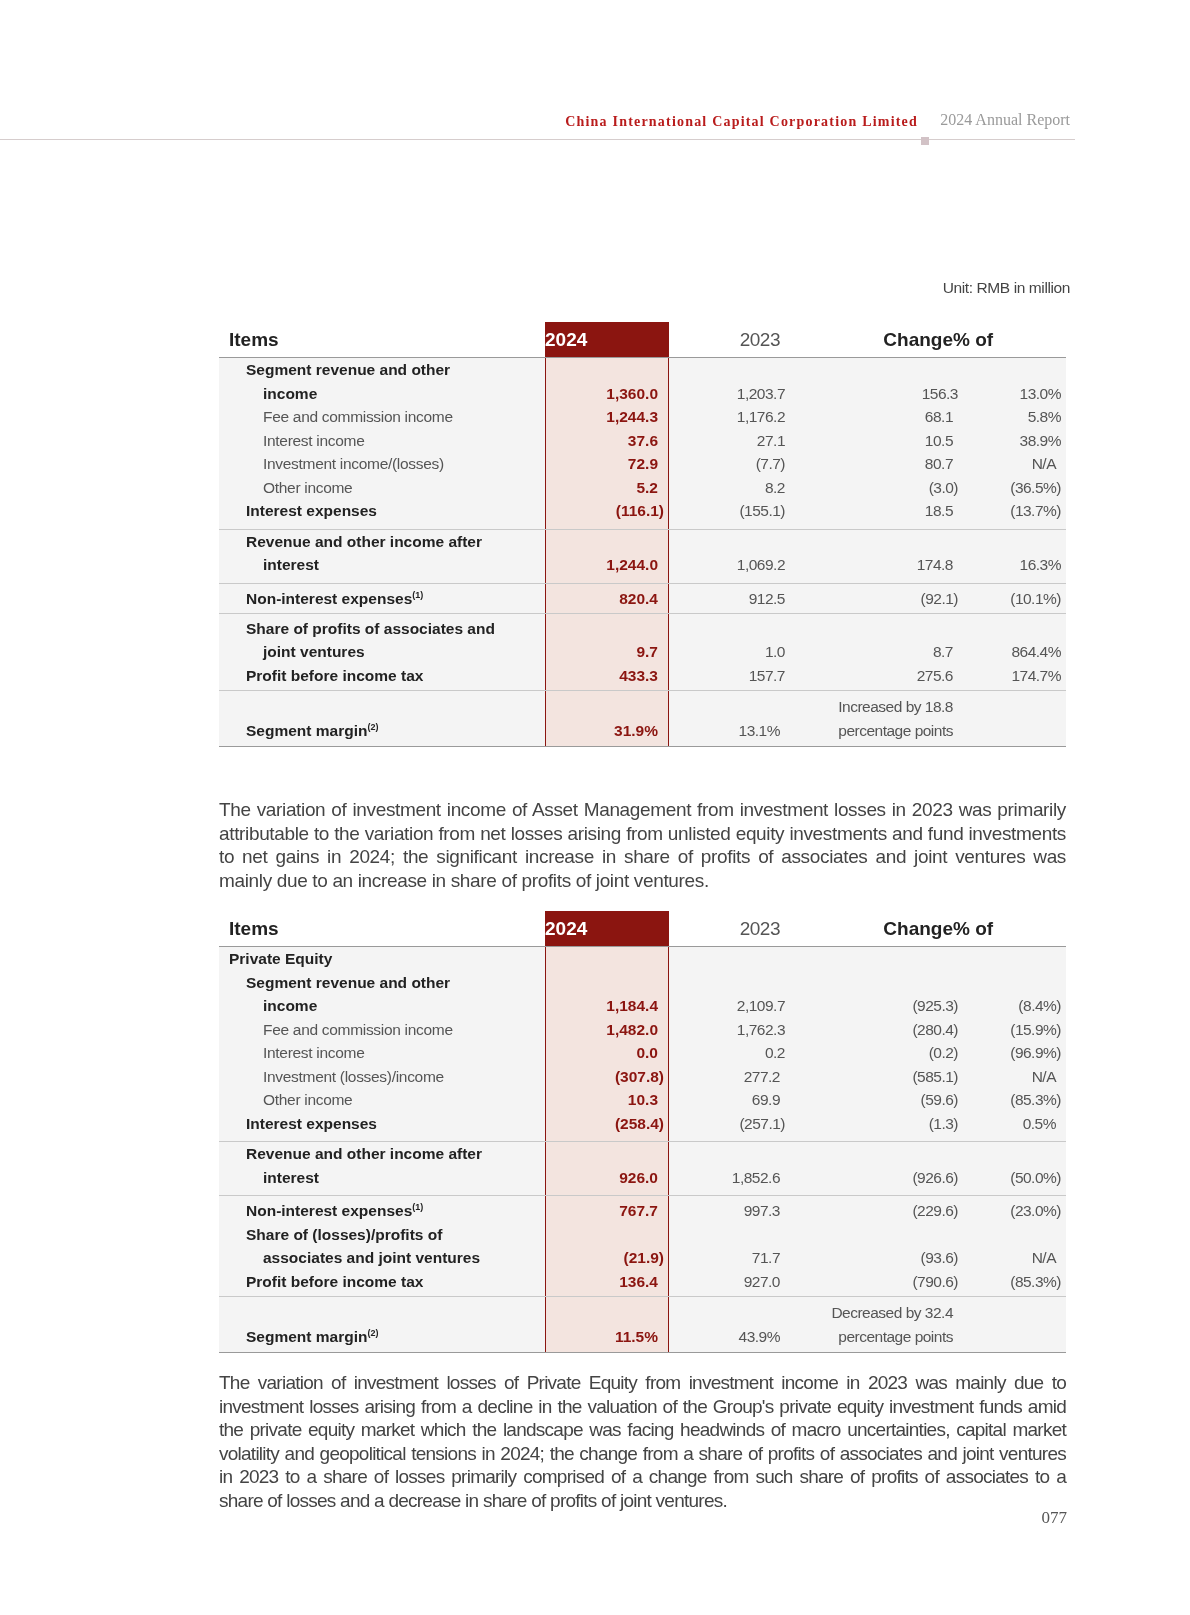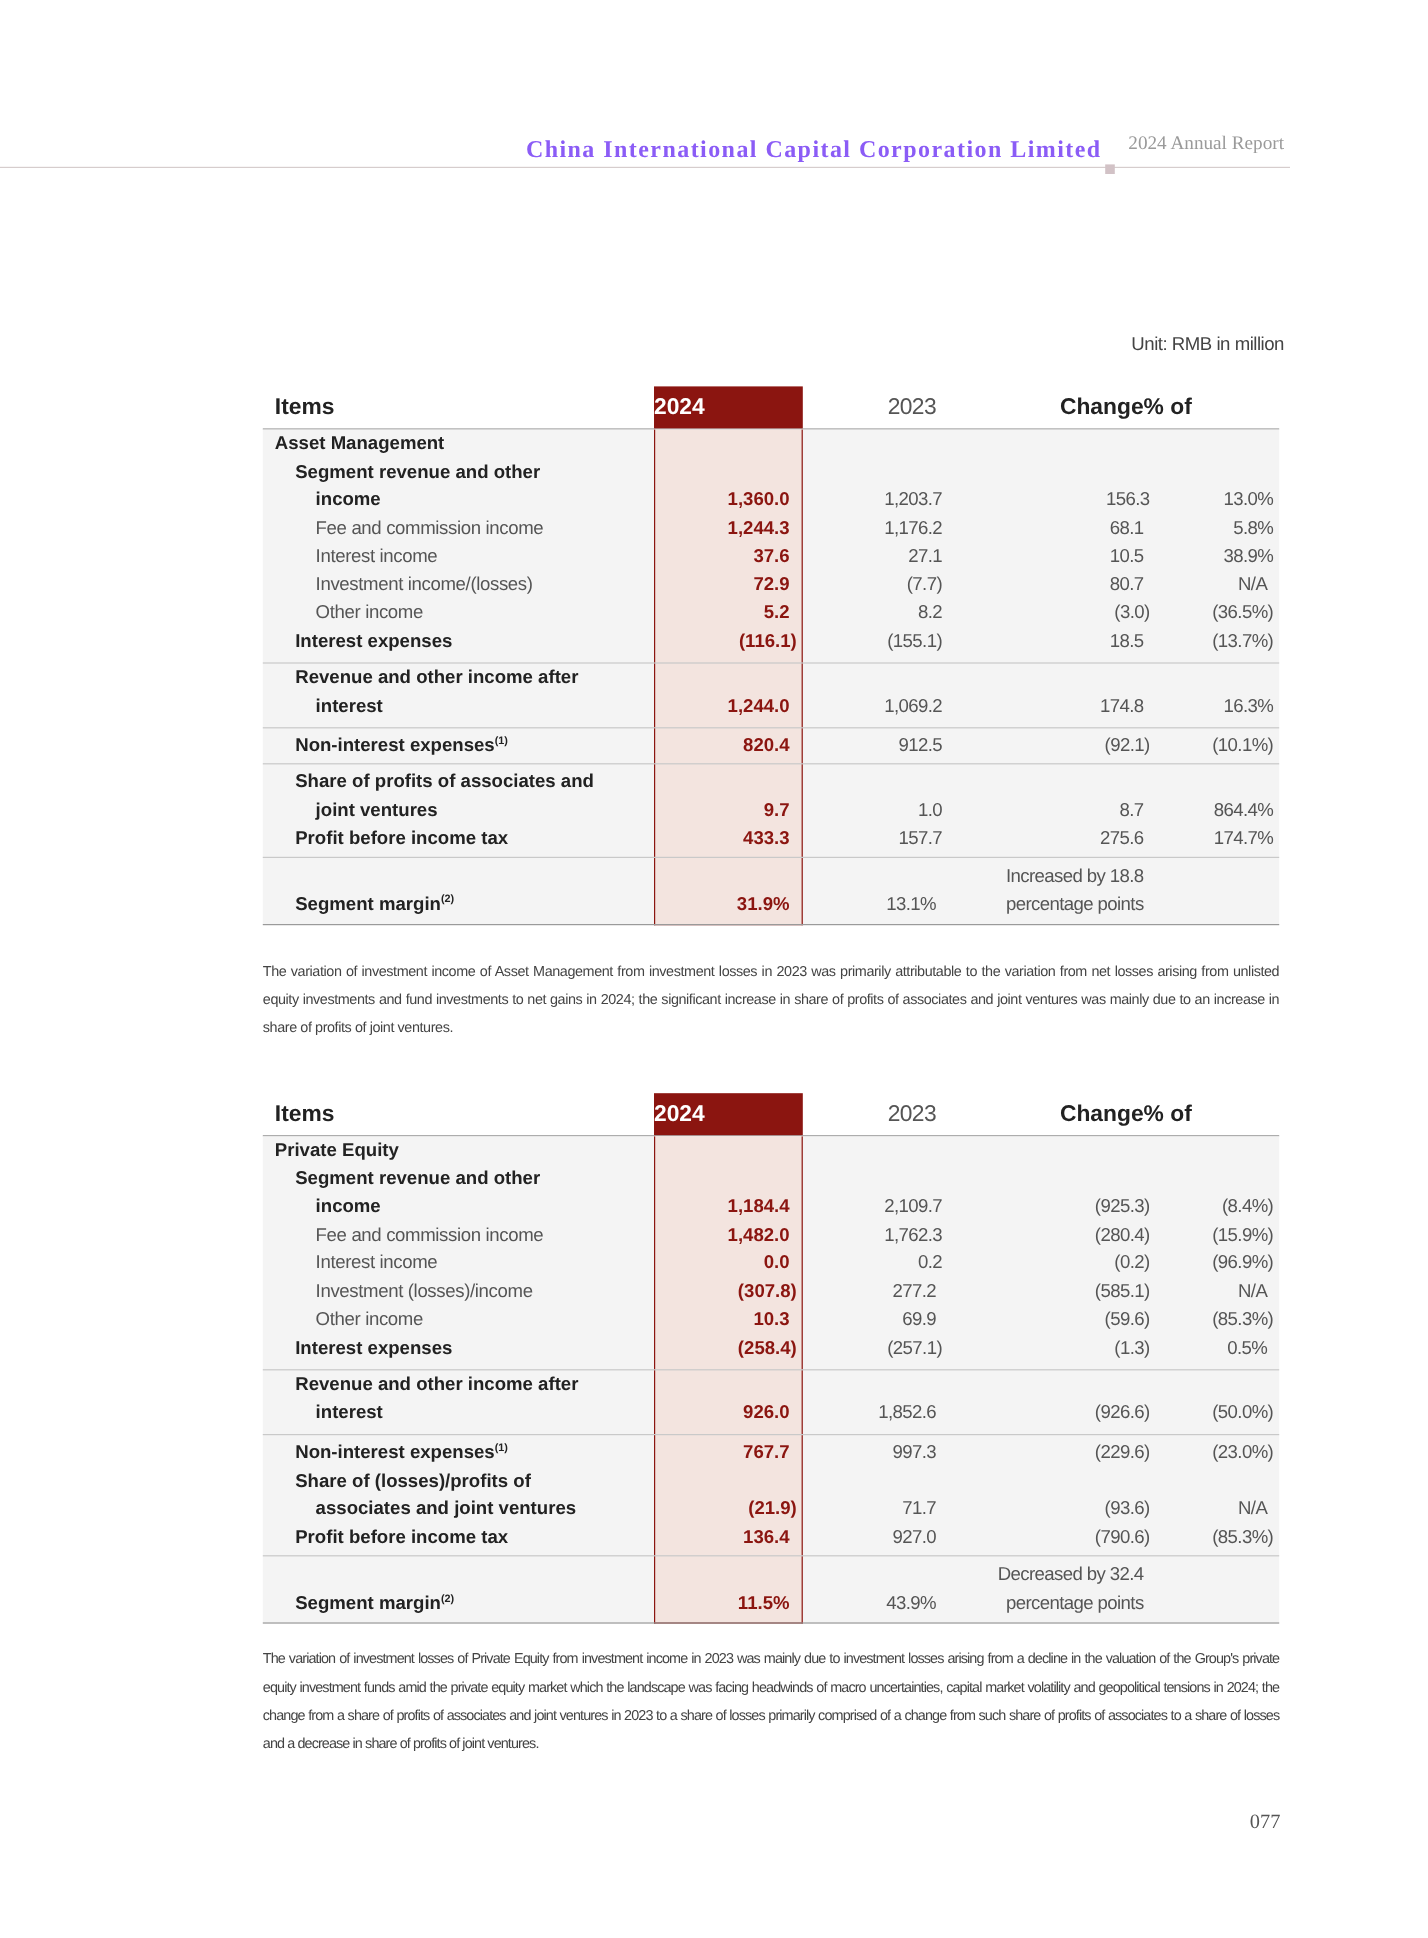--- a/index.html
+++ b/index.html
@@ -3,21 +3,21 @@
 <meta charset="utf-8">
 <style>
   html, body { margin: 0; padding: 0; background: #ffffff; }
   body { width: 1190px; height: 1615px; position: relative; overflow: hidden;
          font-family: "Liberation Sans", "DejaVu Sans", sans-serif; color: #333; }
 
   
   .run-header { position: absolute; left: 0; top: 108px; width: 1075px; height: 34px; }
   .run-header .company { position: absolute; right: 157px; top: 6px;
          font-family: "Liberation Serif", "DejaVu Serif", serif; font-weight: bold;
-         font-size: 20px; letter-spacing: 1.2px; color: #8b5cf6; white-space: nowrap; }
+         font-size: 14px; letter-spacing: 1.2px; color: #b91c1c; white-space: nowrap; }
   .run-header .report { position: absolute; right: 5px; top: 3px;
          font-family: "Liberation Serif", "DejaVu Serif", serif;
          font-size: 16px; color: #9a9a9a; white-space: nowrap; }
   .run-header .rule { position: absolute; left: 0; right: 0; top: 31px; height: 1px; background: #d6cdcd; }
   .run-header .marker { position: absolute; left: 921px; top: 29px; width: 8px; height: 8px; background: #d2c2c6; }
 
   .unit { position: absolute; right: 120px; top: 279px; font-size: 15.5px; color: #444; letter-spacing: -0.4px; }
 
   
   .tbl { position: absolute; left: 219px; width: 847px; }
@@ -47,21 +47,21 @@
   .tbl .row .v24 { left: 326px; width: 124px; text-align: right; box-sizing: border-box; padding-right: 11px;
                    font-weight: bold; color: #8b1510; }
   .tbl .row .v23 { left: 450px; width: 116px; text-align: right; color: #555; letter-spacing: -0.5px; }
   .tbl .row .vch { left: 561px; width: 178px; text-align: right; color: #555; letter-spacing: -0.5px; }
   .tbl .row .vpc { left: 734px; width: 108px; text-align: right; color: #555; letter-spacing: -0.5px; }
   .tbl .row .vpc.np { width: 103px; }
   .tbl .row .vch.np { width: 173px; }
   sup { font-size: 9px; vertical-align: 6px; line-height: 0; }
   .spacer { height: 6px; }
 
-  .para { position: absolute; left: 219px; width: 847px; font-size: 12px; line-height: 23.6px;
+  .para { position: absolute; left: 219px; width: 847px; font-size: 19px; line-height: 23.6px;
           color: #444; text-align: justify; letter-spacing: -0.35px; }
   .para2 { letter-spacing: -0.75px; }
 
   .pageno { position: absolute; right: 123px; top: 1508px; font-family: "Liberation Serif", "DejaVu Serif", serif;
             font-size: 17px; color: #555; }
 </style>
 </head>
 <body>
 
 <div class="run-header">
@@ -79,23 +79,20 @@
     <div class="c y24"><span>2024</span></div>
     <div class="c y23">2023</div>
     <div class="c chg">Change</div>
     <div class="c pct">% of change</div>
   </div>
   <div class="body">
     <div class="col24"></div>
 
     <div class="group">
       <div class="row">
-          <div class="c lbl b">Asset Management</div>
-        </div>
-      <div class="row">
           <div class="c lbl l1 b">Segment revenue and other</div>
         </div>
       <div class="row">
         <div class="c lbl l2 b">income</div>
         <div class="c v24">1,360.0</div>
         <div class="c v23">1,203.7</div>
         <div class="c vch">156.3</div>
         <div class="c vpc">13.0%</div>
       </div>
       <div class="row">

